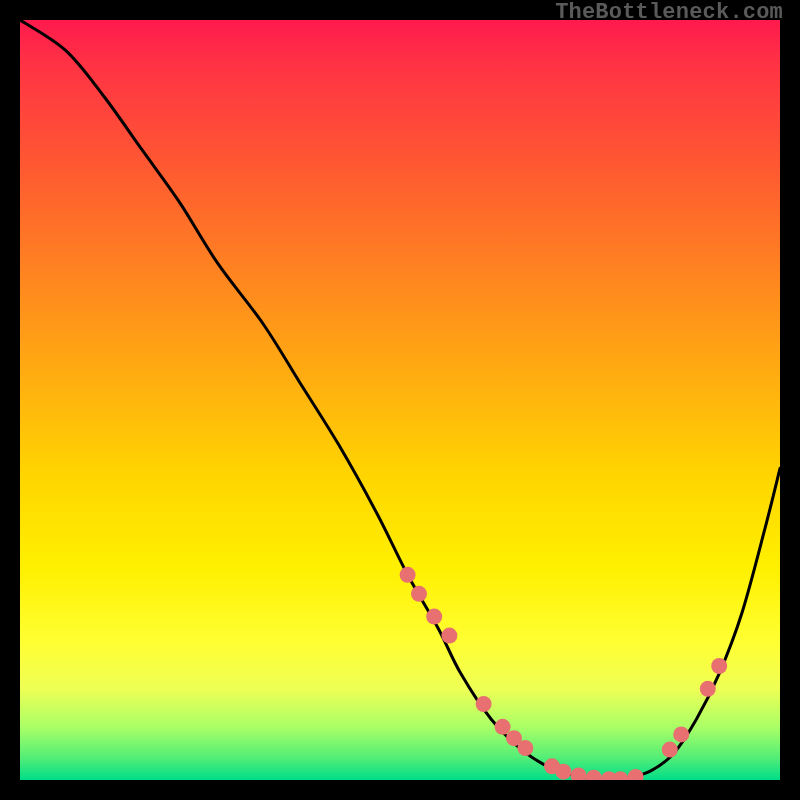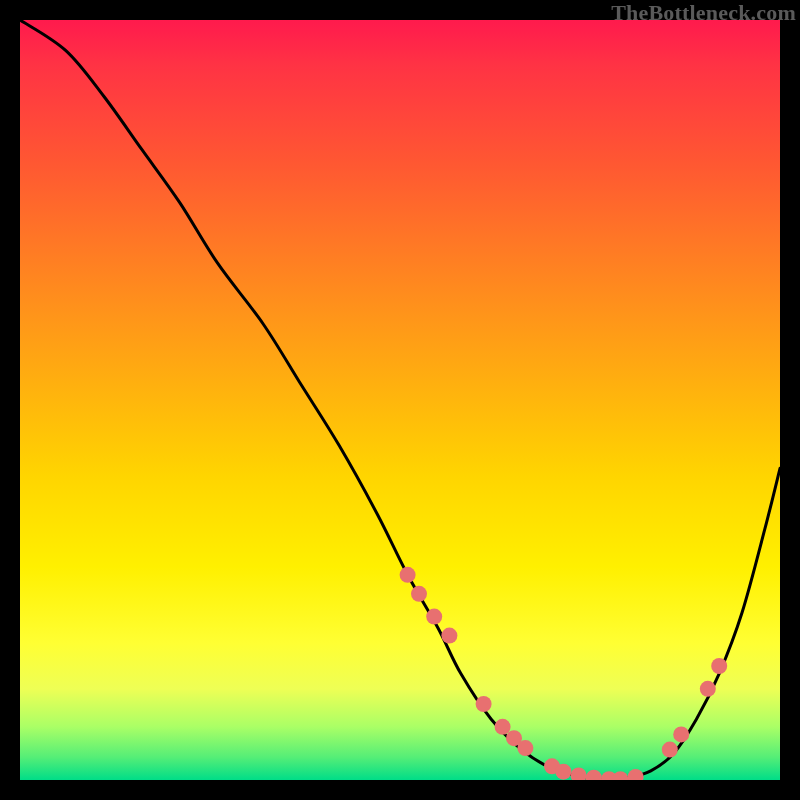--- a/index.html
+++ b/index.html
@@ -34,22 +34,22 @@
       #ffff33 82%,
       #eeff55 88%,
       #aaff66 93%,
       #55ee77 97%,
       #00dd88 100%
     );
   }
   .watermark {
     position: absolute;
     top: 0px;
-    right: 4px;
-    font-family: Liberation Serif, serif;
+    right: 17px;
+    font-family: Liberation Mono, monospace;
     font-size: 22px;
     font-weight: bold;
     color: #5a5a5a;
     letter-spacing: 0.2px;
     z-index: 10;
   }
   svg.curve {
     position: absolute;
     left: 0;
     top: 0;

